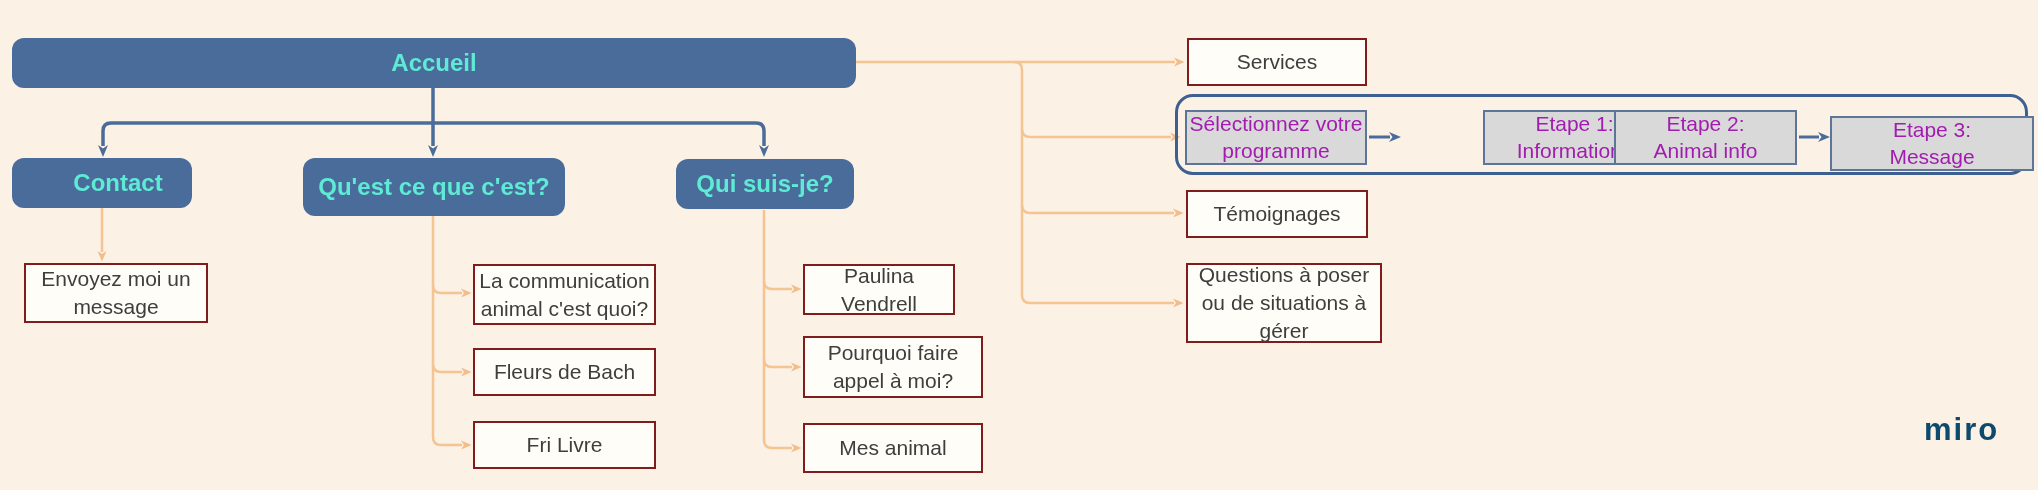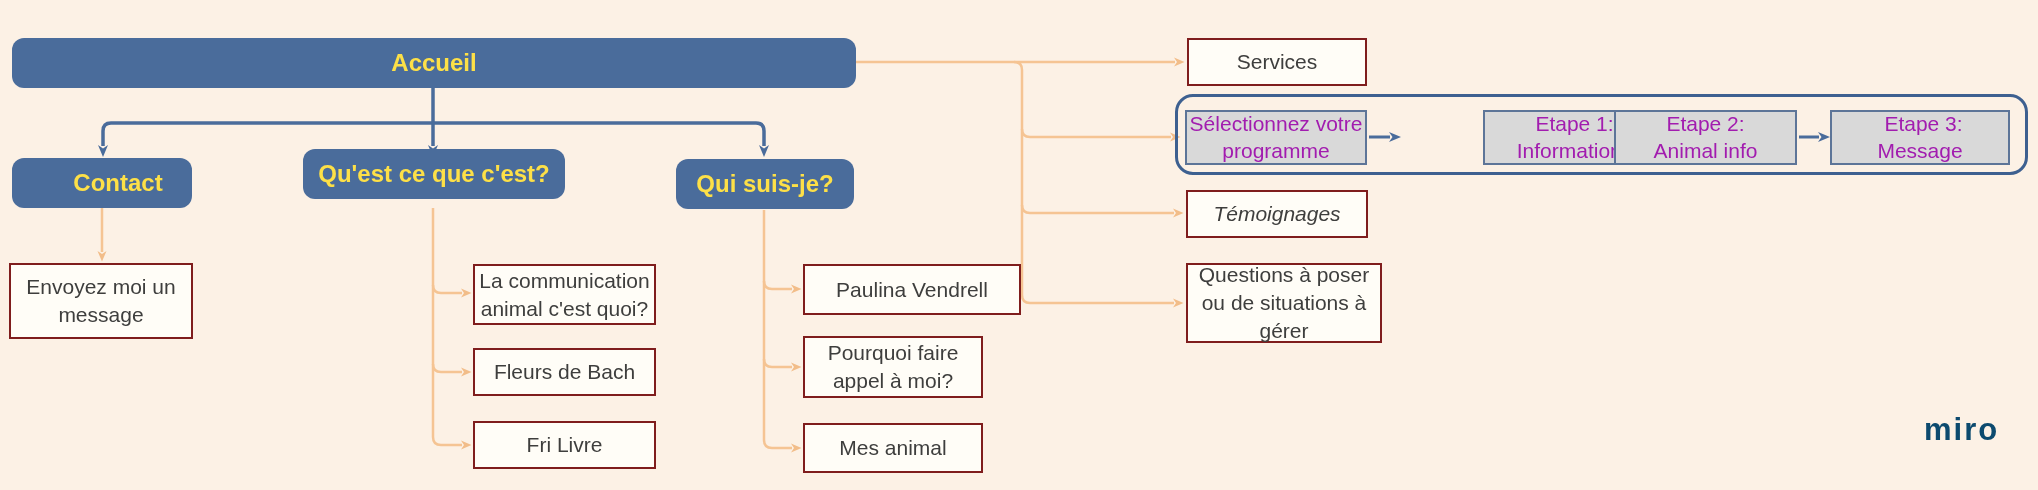--- a/index.html
+++ b/index.html
@@ -23,21 +23,21 @@
     position: absolute;
     display: flex;
     align-items: center;
     justify-content: center;
     text-align: center;
     box-sizing: border-box;
     white-space: pre-line;
   }
   .node-blue {
     background: #4a6c9b;
-    color: #fde047;
+    color: #5eead4;
     font-weight: 700;
     font-size: 24px;
     border-radius: 12px;
     line-height: 1.2;
     text-align: center;
   }
   .node-light {
     background: #fffdf7;
     border: 2px solid #7f1d1d;
     color: #3e3e3d;
@@ -117,76 +117,76 @@
   </svg>
 
   <div class="flow-group"></div>
 
   <div class="node node-blue" style="left:12px; top:38px; width:844px; height:50px;">
     <span class="label">Accueil</span>
   </div>
   <div class="node node-blue" style="left:12px; top:158px; width:180px; height:50px;padding-left:32px;">
     <span class="label">Contact</span>
   </div>
-  <div class="node node-blue" style="left:303px; top:149px; width:262px; height:50px;">
+  <div class="node node-blue" style="left:303px; top:158px; width:262px; height:58px;">
     <span class="label">Qu'est ce que c'est?</span>
   </div>
   <div class="node node-blue" style="left:676px; top:159px; width:178px; height:50px;">
     <span class="label">Qui suis-je?</span>
   </div>
 
-  <div class="node node-light" style="left:9px; top:263px; width:184px; height:76px;">
+  <div class="node node-light" style="left:24px; top:263px; width:184px; height:60px;">
     <span class="label">Envoyez moi un
 message</span>
   </div>
   <div class="node node-light" style="left:473px; top:264px; width:183px; height:61px;">
     <span class="label">La communication
 animal c'est quoi?</span>
   </div>
   <div class="node node-light" style="left:473px; top:348px; width:183px; height:48px;">
     <span class="label">Fleurs de Bach</span>
   </div>
   <div class="node node-light" style="left:473px; top:421px; width:183px; height:48px;">
     <span class="label">Fri Livre</span>
   </div>
-  <div class="node node-light" style="left:803px; top:264px; width:218px; height:51px;">
+  <div class="node node-light" style="left:803px; top:264px; width:152px; height:51px;">
     <span class="label">Paulina Vendrell</span>
   </div>
   <div class="node node-light" style="left:803px; top:336px; width:180px; height:62px;">
     <span class="label">Pourquoi faire
 appel à moi?</span>
   </div>
   <div class="node node-light" style="left:803px; top:423px; width:180px; height:50px;">
     <span class="label">Mes animal</span>
   </div>
 
   <div class="node node-light" style="left:1187px; top:38px; width:180px; height:48px;">
     <span class="label">Services</span>
   </div>
-  <div class="node node-light" style="left:1186px; top:190px; width:182px; height:48px;font-style:italic;">
+  <div class="node node-light" style="left:1186px; top:190px; width:182px; height:48px;">
     <span class="label">Témoignages</span>
   </div>
   <div class="node node-light" style="left:1186px; top:263px; width:196px; height:80px;">
     <span class="label">Questions à poser
 ou de situations à
 gérer</span>
   </div>
 
   <div class="node node-gray" style="left:1185px; top:110px; width:182px; height:55px;">
     <span class="label">Sélectionnez votre
 programme</span>
   </div>
   <div class="node node-gray" style="left:1483px; top:110px; width:183px; height:55px;">
     <span class="label">Etape 1:
 Informations</span>
   </div>
   <div class="node node-gray" style="left:1614px; top:110px; width:183px; height:55px;">
     <span class="label">Etape 2:
 Animal info</span>
   </div>
-  <div class="node node-gray" style="left:1830px; top:110px; width:180px; height:55px;text-align:right;">
+  <div class="node node-gray" style="left:1830px; top:116px; width:204px; height:55px;">
     <span class="label">Etape 3:
 Message</span>
   </div>
 
   <div class="watermark">miro</div>
 
 </div>
 
 </body></html>

